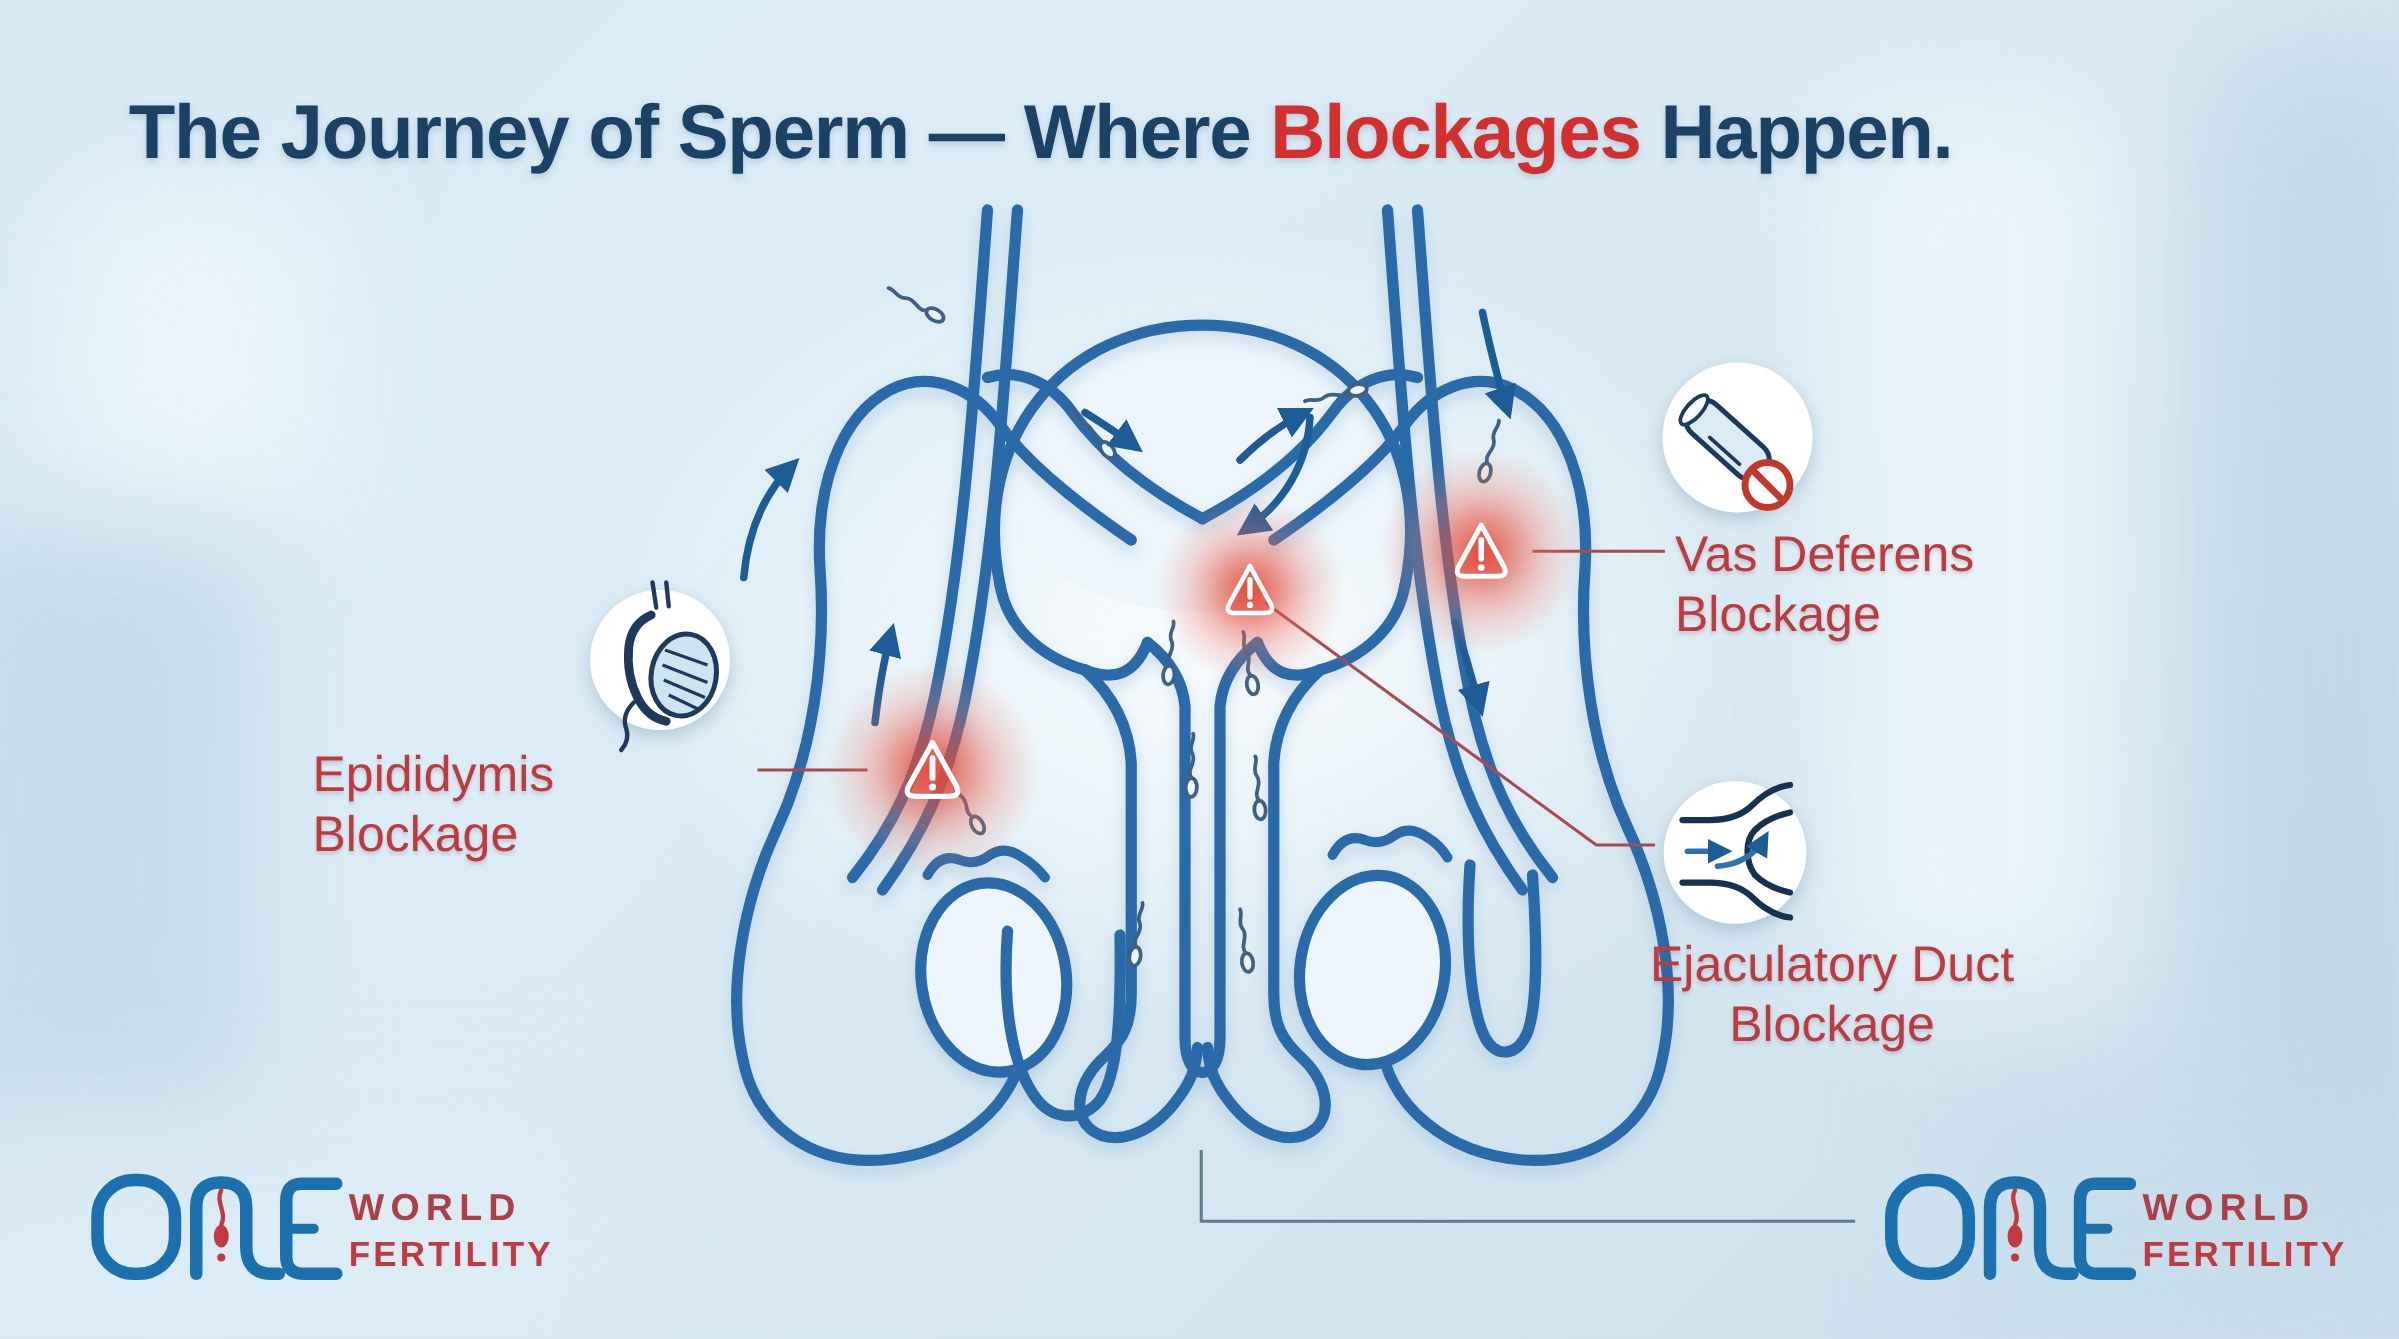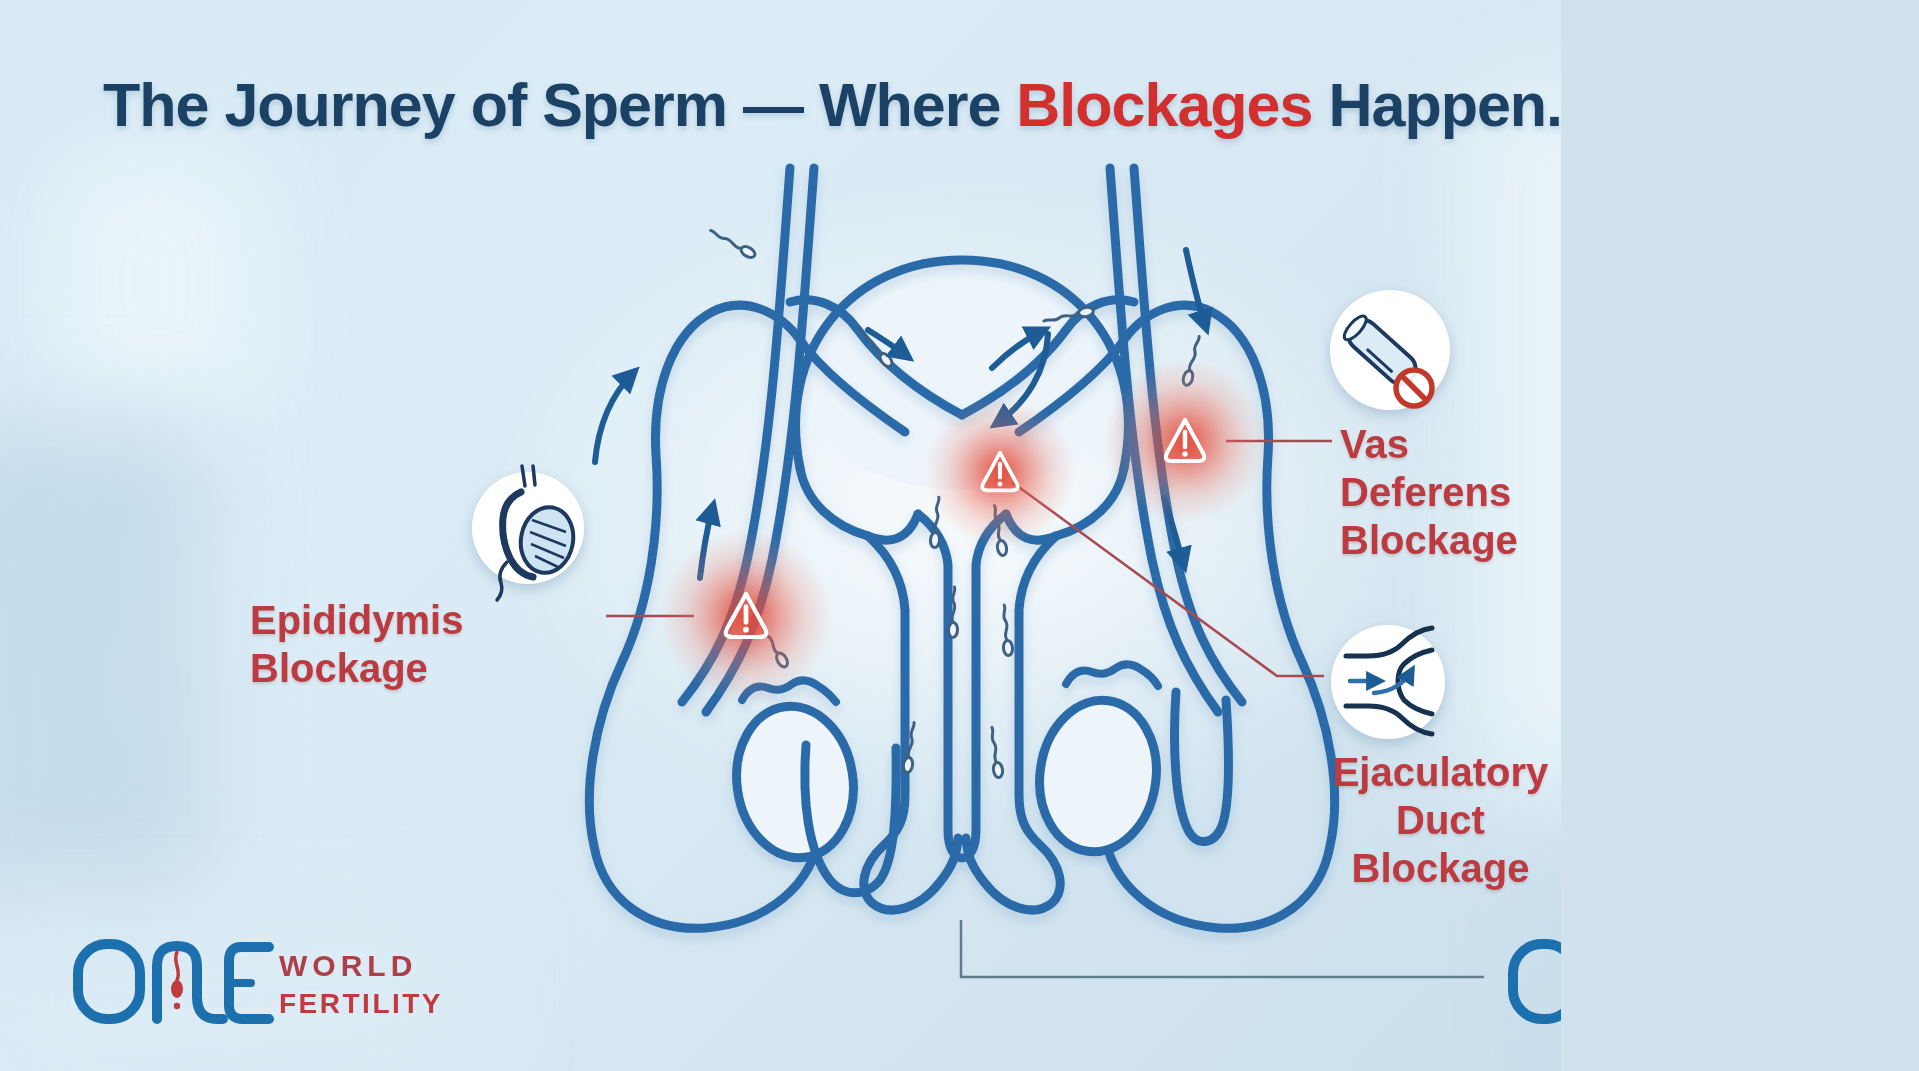--- a/index.html
+++ b/index.html
@@ -1,38 +1,38 @@
 <!DOCTYPE html>
 <html><head>
 <meta charset="utf-8">
 <style>
   html,body{margin:0;padding:0;background:#cfe2ee;}
   #canvas{
-    position:relative;width:1561px;height:1071px;overflow:hidden;
+    position:relative;width:1919px;height:1071px;overflow:hidden;
     background:linear-gradient(135deg,#d6e9f4 0%,#dcedf7 30%,#d8e9f3 55%,#cadfec 100%);
     font-family:"Liberation Sans", sans-serif;
   }
   .bgshape{position:absolute;filter:blur(48px);border-radius:40px;}
   #bg-light-topleft{left:50px;top:150px;width:210px;height:270px;background:#ecf6fb;opacity:.85;}
   #bg-dark-left{left:-70px;top:420px;width:280px;height:520px;background:#b5d1e2;opacity:.55;}
   #bg-center-glow{left:470px;top:170px;width:1000px;height:680px;background:radial-gradient(ellipse at center,rgba(255,255,255,.85) 0%,rgba(255,255,255,0) 70%);filter:blur(30px);}
   #bg-light-right{left:1460px;top:80px;width:240px;height:720px;background:#eaf5fa;opacity:.9;}
   #bg-dark-rightedge{left:1770px;top:40px;width:190px;height:950px;background:#b7d3e3;opacity:.6;}
   #bg-bottomleft{left:-30px;top:890px;width:520px;height:220px;background:#ddecf5;opacity:.75;}
   #bg-bottomright{left:1560px;top:860px;width:400px;height:240px;background:#c6dcea;opacity:.6;}
 
   h1#title{
     position:absolute;left:103px;top:70px;margin:0;white-space:nowrap;
     font-size:61px;font-weight:700;letter-spacing:-1px;color:#1b4265;
     text-shadow:0 3px 6px rgba(100,140,175,.35);
   }
   h1#title .hl{color:#d2302e;}
 
   .callout{
-    position:absolute;font-weight:700;font-size:40px;line-height:48px;color:#bc3a40;
+    position:absolute;font-weight:400;font-size:40px;line-height:48px;color:#bc3a40;
     text-shadow:0 2px 3px rgba(120,90,90,.25);
   }
   #callout-epididymis{left:250px;top:596px;width:340px;}
   #callout-vas{left:1340px;top:420px;text-align:left;}
   #callout-ejaculatory{left:1320px;top:748px;text-align:center;}
 
   svg text.logo-word{font-family:"Liberation Sans",sans-serif;font-weight:700;}
 </style>
 </head>
 <body>

